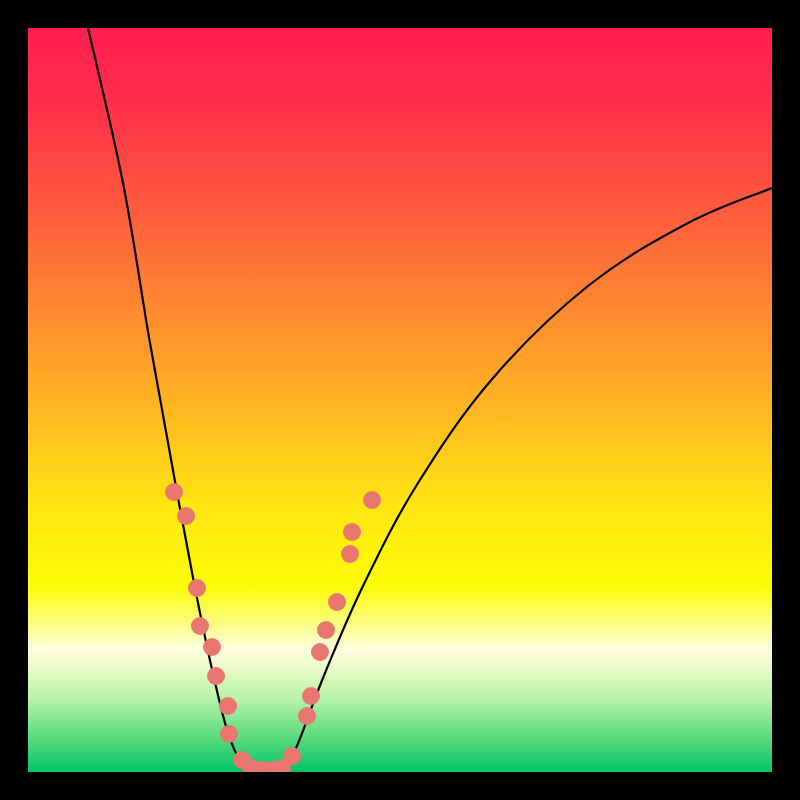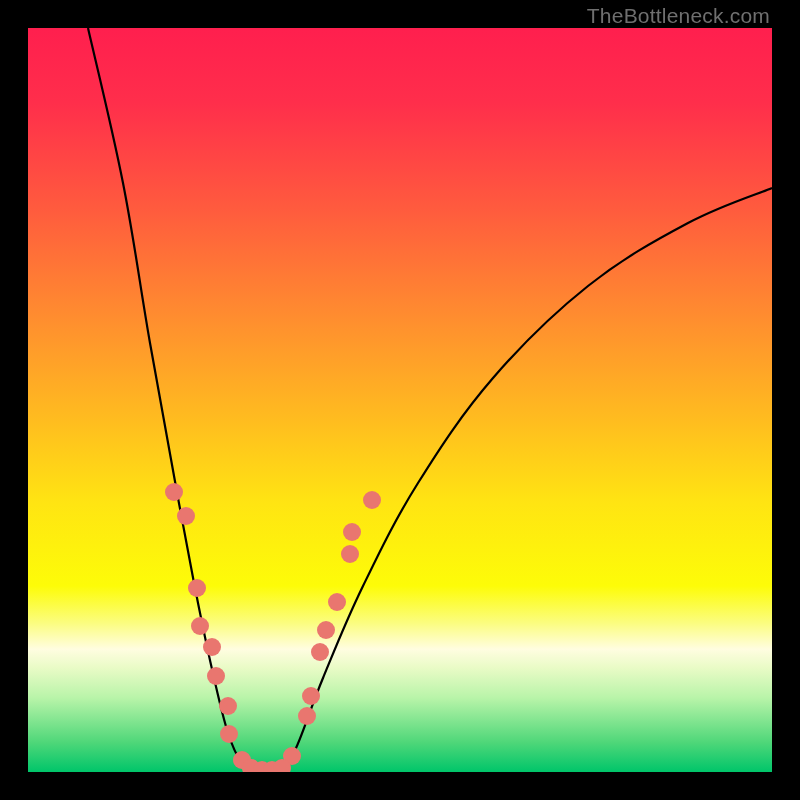--- a/index.html
+++ b/index.html
@@ -45,21 +45,20 @@
     font-size: 21px;
     font-weight: 500;
     letter-spacing: 0.2px;
   }
 </style>
 </head>
 <body>
 
 <div class="frame">
 
-  <div class="watermark">TheBottleneck.com</div>
 
   <div class="plot-area">
     <svg class="gradient-bg" viewBox="0 0 744 744" preserveAspectRatio="none">
       <defs>
         <linearGradient id="bg-grad" x1="0" y1="0" x2="0" y2="1">
             <stop offset="0%" stop-color="#ff1f4e"></stop>
             <stop offset="10%" stop-color="#ff2e4b"></stop>
             <stop offset="24%" stop-color="#ff5a3e"></stop>
             <stop offset="38%" stop-color="#ff8a30"></stop>
             <stop offset="52%" stop-color="#ffba20"></stop>

